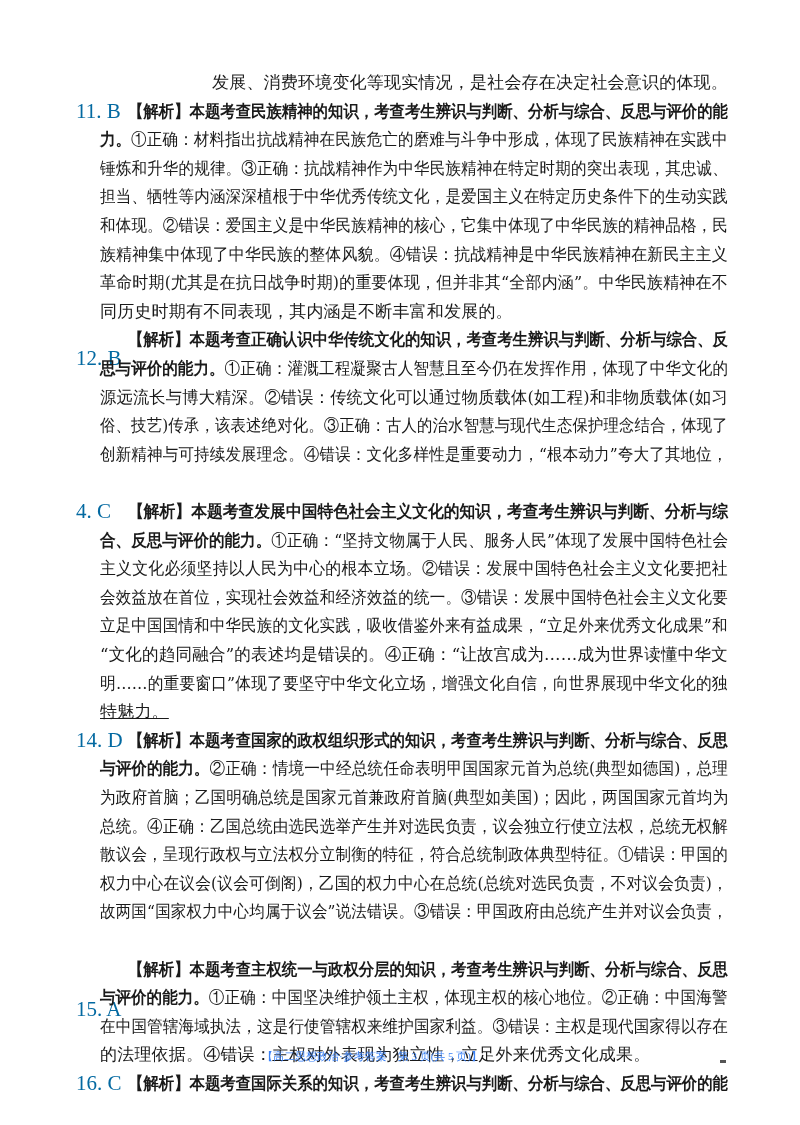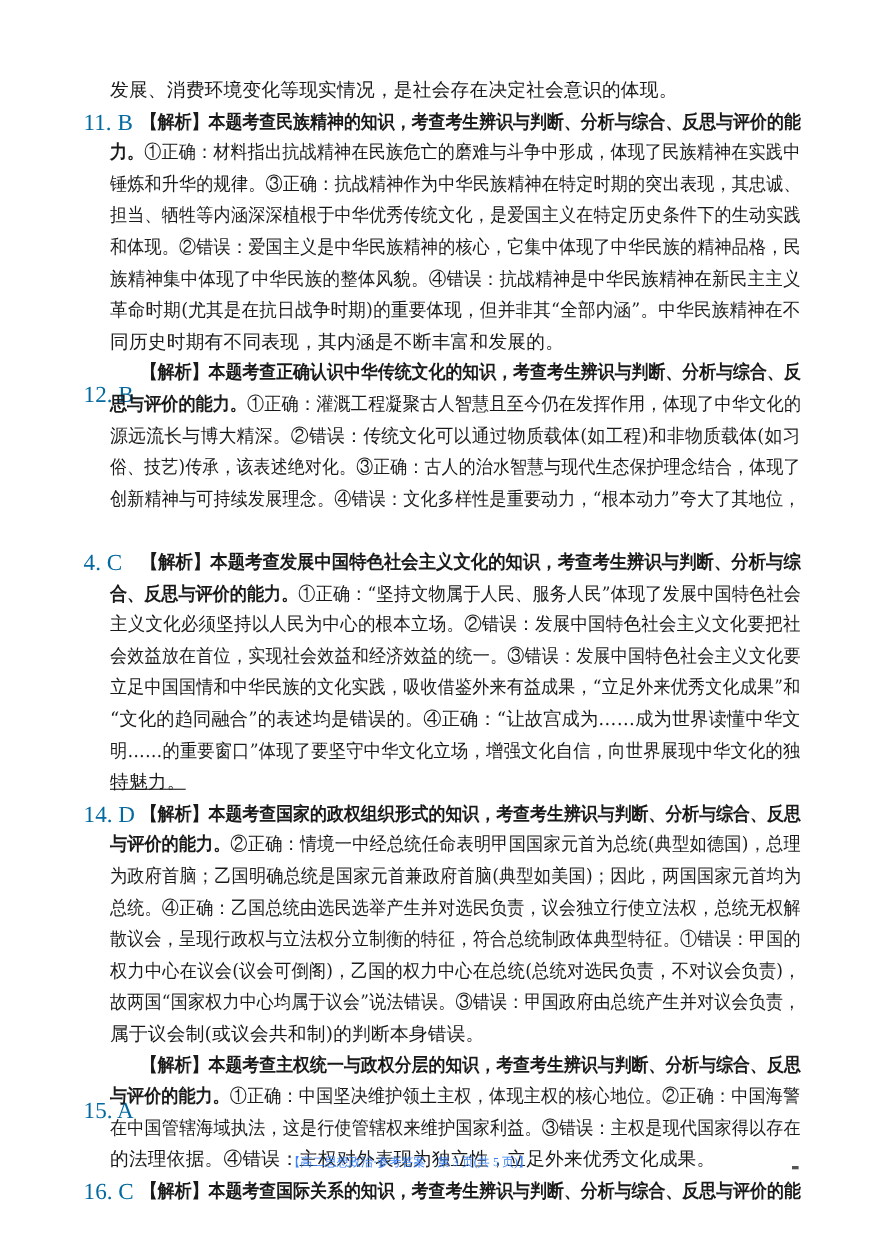--- a/index.html
+++ b/index.html
@@ -12,21 +12,21 @@
          font-family:"Liberation Serif",serif; color:#0369a1; }
   .b { font-weight:bold; font-family:"DejaVu Sans","Liberation Sans",sans-serif; letter-spacing:0; }
   .footer { position:absolute; left:262px; top:1049px; font-size:11px; color:#3b82f6;
             font-family:Liberation Serif, serif; }
   .mark { position:absolute; left:720px; top:1060px; width:6px; height:3px; background:#555; }
 </style>
 </head>
 <body>
 
 <div class="page" id="page">
-    <div class="line" style="top: 68px;"><span class="b"></span><span>发展、消费环境变化等现实情况，是社会存在决定社会意识的体现。</span></div>
+    <div class="line" style="top: 68px; text-align: right;"><span class="b"></span><span>发展、消费环境变化等现实情况，是社会存在决定社会意识的体现。</span></div>
     <div class="num" style="top: 96.6px;">11. B</div>
     <div class="line" style="top: 96.6px; left: 128px; width: 600px; transform-origin: left center; transform: scaleX(0.904977);"><span class="b">【解析】本题考查民族精神的知识，考查考生辨识与判断、分析与综合、反思与评价的能</span><span></span></div>
     <div class="line" style="top: 125.2px; transform-origin: left center; transform: scaleX(0.912791);"><span class="b">力。</span><span>①正确：材料指出抗战精神在民族危亡的磨难与斗争中形成，体现了民族精神在实践中</span></div>
     <div class="line" style="top: 153.8px; transform-origin: left center; transform: scaleX(0.912791);"><span class="b"></span><span>锤炼和升华的规律。③正确：抗战精神作为中华民族精神在特定时期的突出表现，其忠诚、</span></div>
     <div class="line" style="top: 182.4px; transform-origin: left center; transform: scaleX(0.912791);"><span class="b"></span><span>担当、牺牲等内涵深深植根于中华优秀传统文化，是爱国主义在特定历史条件下的生动实践</span></div>
     <div class="line" style="top: 211px; transform-origin: left center; transform: scaleX(0.912791);"><span class="b"></span><span>和体现。②错误：爱国主义是中华民族精神的核心，它集中体现了中华民族的精神品格，民</span></div>
     <div class="line" style="top: 239.6px; transform-origin: left center; transform: scaleX(0.935917);"><span class="b"></span><span>族精神集中体现了中华民族的整体风貌。④错误：抗战精神是中华民族精神在新民主主义</span></div>
     <div class="line" style="top: 268.2px; transform-origin: left center; transform: scaleX(0.94012);"><span class="b"></span><span>革命时期(尤其是在抗日战争时期)的重要体现，但并非其“全部内涵”。中华民族精神在不</span></div>
     <div class="line" style="top: 296.8px;"><span class="b"></span><span>同历史时期有不同表现，其内涵是不断丰富和发展的。</span></div>
     <div class="num" style="top: 344px;">12. B</div>
@@ -45,21 +45,20 @@
     <div class="line" style="top: 668.6px; transform-origin: left center; transform: scaleX(0.923529);"><span class="b"></span><span>明……的重要窗口”体现了要坚守中华文化立场，增强文化自信，向世界展现中华文化的独</span></div>
     <div class="line" style="top: 697.2px; text-decoration: underline;"><span class="b"></span><span>特魅力。</span></div>
     <div class="num" style="top: 725.8px;">14. D</div>
     <div class="line" style="top: 725.8px; left: 128px; width: 600px; transform-origin: left center; transform: scaleX(0.904977);"><span class="b">【解析】本题考查国家的政权组织形式的知识，考查考生辨识与判断、分析与综合、反思</span><span></span></div>
     <div class="line" style="top: 754.4px; transform-origin: left center; transform: scaleX(0.919473);"><span class="b">与评价的能力。</span><span>②正确：情境一中经总统任命表明甲国国家元首为总统(典型如德国)，总理</span></div>
     <div class="line" style="top: 783px; transform-origin: left center; transform: scaleX(0.918129);"><span class="b"></span><span>为政府首脑；乙国明确总统是国家元首兼政府首脑(典型如美国)；因此，两国国家元首均为</span></div>
     <div class="line" style="top: 811.6px; transform-origin: left center; transform: scaleX(0.912791);"><span class="b"></span><span>总统。④正确：乙国总统由选民选举产生并对选民负责，议会独立行使立法权，总统无权解</span></div>
     <div class="line" style="top: 840.2px; transform-origin: left center; transform: scaleX(0.912791);"><span class="b"></span><span>散议会，呈现行政权与立法权分立制衡的特征，符合总统制政体典型特征。①错误：甲国的</span></div>
     <div class="line" style="top: 868.8px; transform-origin: left center; transform: scaleX(0.922173);"><span class="b"></span><span>权力中心在议会(议会可倒阁)，乙国的权力中心在总统(总统对选民负责，不对议会负责)，</span></div>
     <div class="line" style="top: 897.4px; transform-origin: left center; transform: scaleX(0.911466);"><span class="b"></span><span>故两国“国家权力中心均属于议会”说法错误。③错误：甲国政府由总统产生并对议会负责，</span></div>
-    <div class="line" style="top: 926px;"><span class="b"></span><span>属于议会制(或议会共和制)的判断本身错误。</span></div>
     <div class="num" style="top: 995px;">15. A</div>
     <div class="line" style="top: 954.6px; left: 128px; width: 600px; transform-origin: left center; transform: scaleX(0.904977);"><span class="b">【解析】本题考查主权统一与政权分层的知识，考查考生辨识与判断、分析与综合、反思</span><span></span></div>
     <div class="line" style="top: 983.2px; transform-origin: left center; transform: scaleX(0.914119);"><span class="b">与评价的能力。</span><span>①正确：中国坚决维护领土主权，体现主权的核心地位。②正确：中国海警</span></div>
     <div class="line" style="top: 1011.8px; transform-origin: left center; transform: scaleX(0.912791);"><span class="b"></span><span>在中国管辖海域执法，这是行使管辖权来维护国家利益。③错误：主权是现代国家得以存在</span></div>
     <div class="line" style="top: 1040.4px;"><span class="b"></span><span>的法理依据。④错误：主权对外表现为独立性，立足外来优秀文化成果。</span></div>
     <div class="num" style="top: 1069px;">16. C</div>
     <div class="line" style="top: 1069px; left: 128px; width: 600px; transform-origin: left center; transform: scaleX(0.904977);"><span class="b">【解析】本题考查国际关系的知识，考查考生辨识与判断、分析与综合、反思与评价的能</span><span></span></div>
   </div>
 <div class="footer">【高二思想政治·参考答案　第 3 页(共 5 页)】</div>
 <div class="mark"></div>

